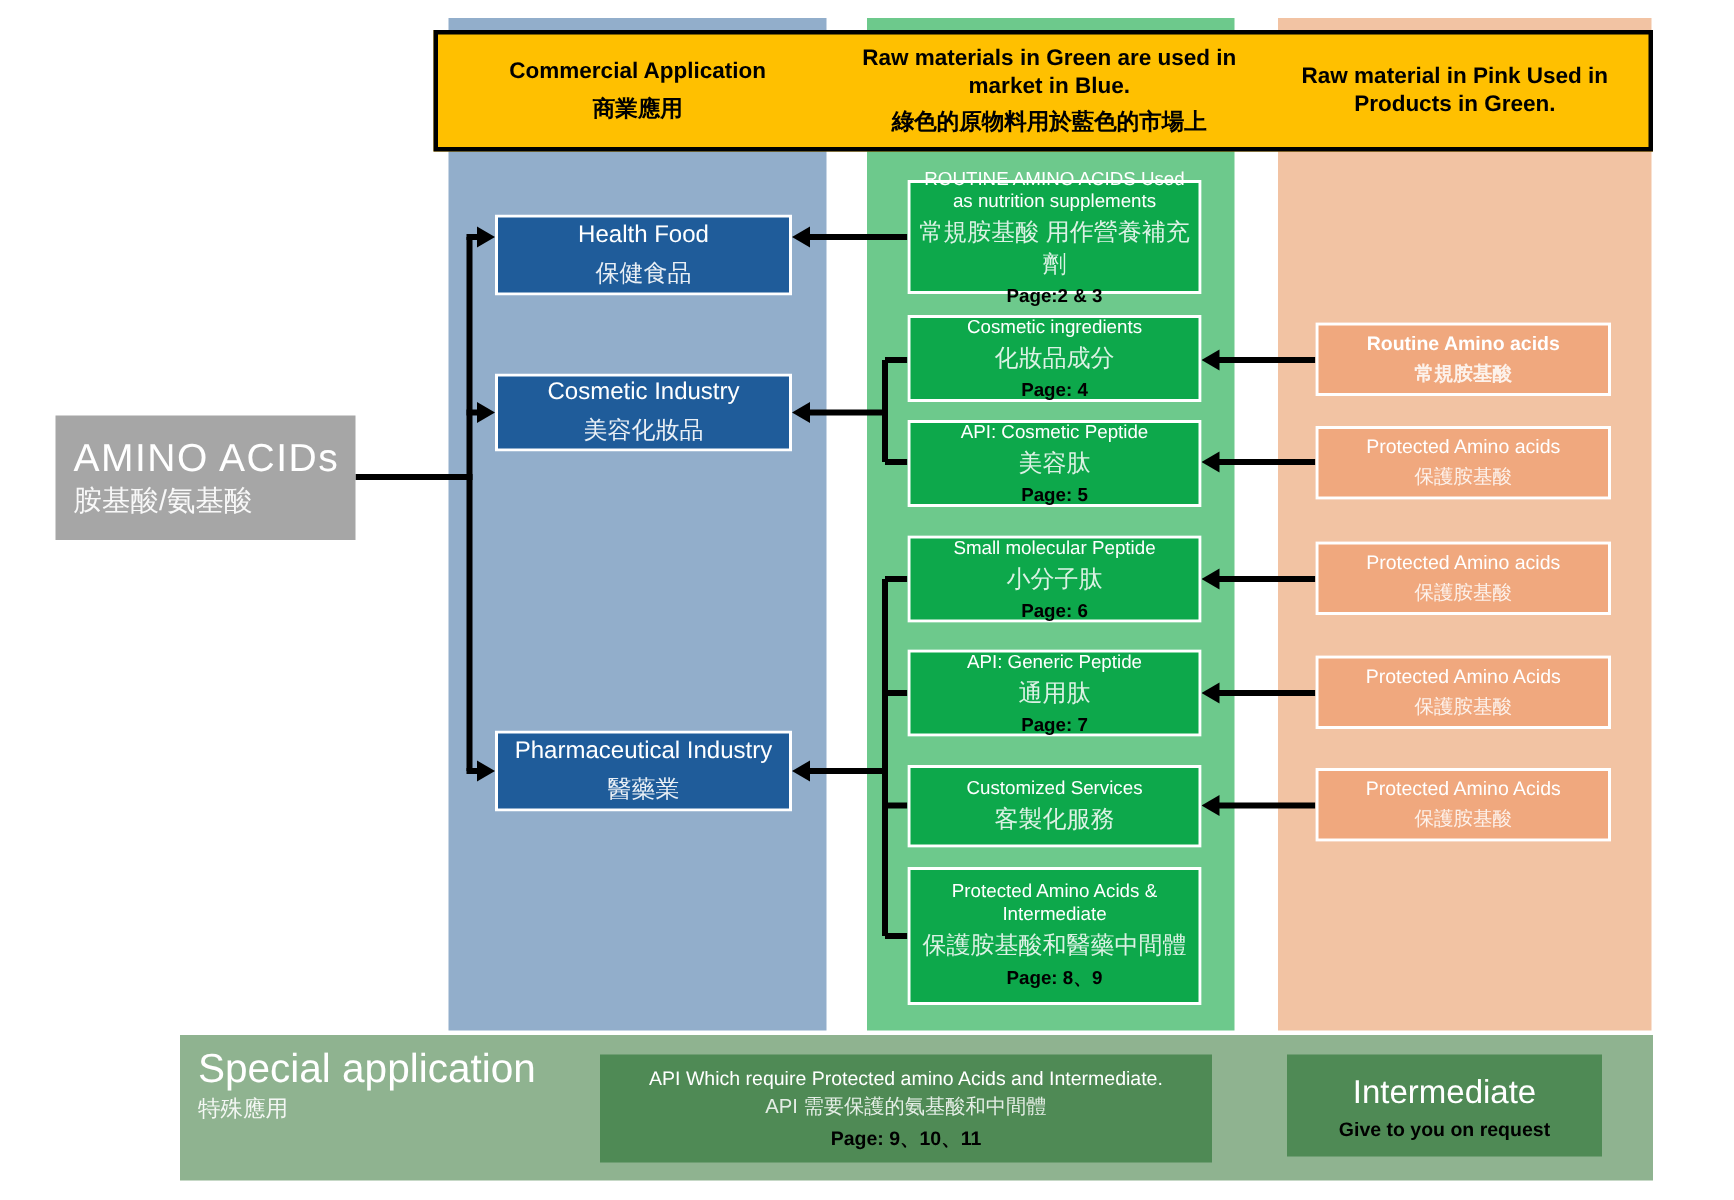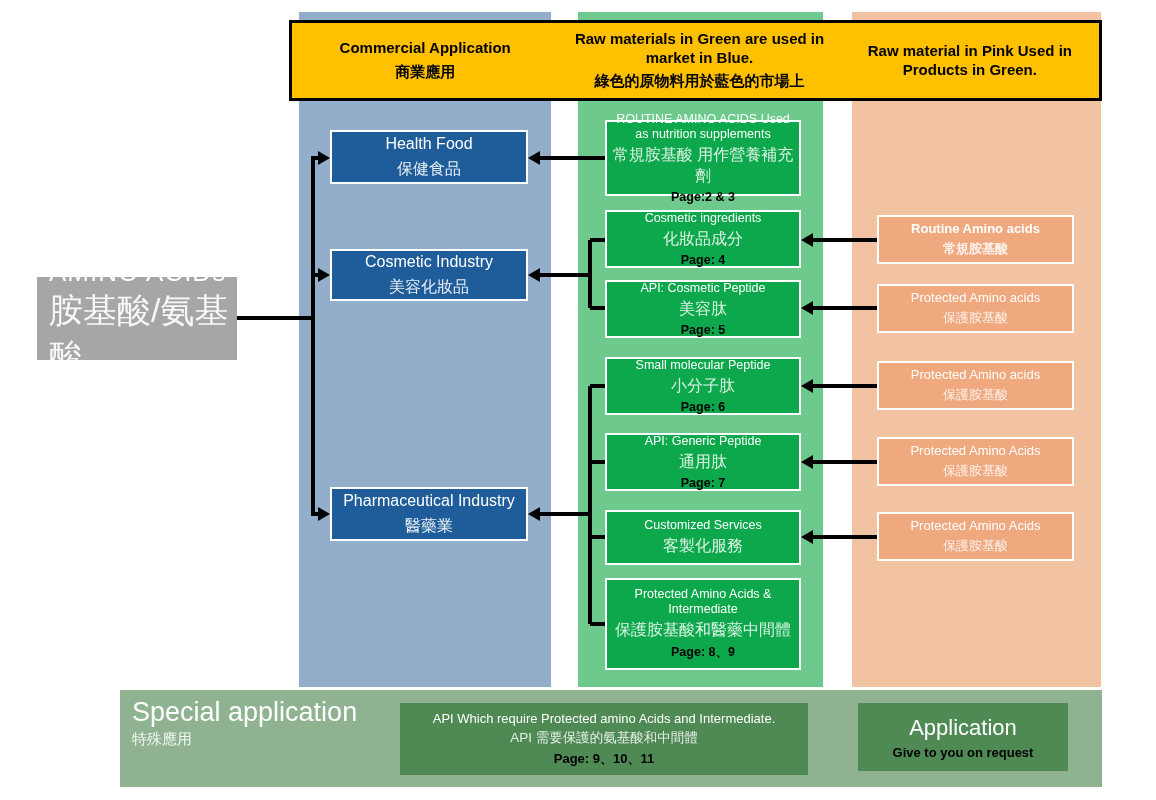--- a/index.html
+++ b/index.html
@@ -16,21 +16,21 @@
     border:3px solid #000;z-index:3;display:flex;align-items:center;}
   .hcell{display:flex;flex-direction:column;justify-content:center;align-items:center;
     text-align:center;color:#000;height:100%;padding:2px 4px;box-sizing:border-box;}
   .hcell .hen{font-weight:bold;font-size:15px;line-height:1.25;}
   .hcell .hzh{font-weight:bold;font-size:15px;margin-top:5px;}
   .hc1{flex:0 0 33%;} .hc2{flex:0 0 35%;} .hc3{flex:0 0 32%;}
 
   .gray-box{left:37px;top:277px;width:200px;height:83px;background:#A6A6A6;z-index:3;
     display:flex;flex-direction:column;justify-content:center;padding-left:12px;color:#fff;}
   .gray-box .g-en{font-size:26px;letter-spacing:1px;}
-  .gray-box .g-zh{font-size:34px;margin-top:0;opacity:.92;}
+  .gray-box .g-zh{font-size:19px;margin-top:0;opacity:.92;}
 
   .nodebox{z-index:3;display:flex;flex-direction:column;justify-content:center;align-items:center;
     text-align:center;border:2px solid #fff;color:#fff;padding:3px 4px;}
   .bluebox{background:#1F5C9A;left:330px;width:198px;}
   .bluebox .en{font-size:16px;} .bluebox .zh{font-size:16px;margin-top:6px;opacity:.9;}
   .greenbox{background:#0DA84B;left:605px;width:196px;}
   .greenbox .en{font-size:12.5px;line-height:1.2;}
   .greenbox .zh{font-size:16px;margin-top:3px;opacity:.85;}
   .greenbox .page{font-size:12.5px;font-weight:bold;color:#000;margin-top:3px;}
   .pinkbox{background:#F0A87E;left:877px;width:197px;height:49px;}
@@ -109,21 +109,21 @@
     <div class="hcell hc3">
       <div class="hen">Raw material in Pink Used in Products in Green.</div>
     </div>
   </div>
 
   <div class="abs gray-box">
     <div class="g-en">AMINO ACIDs</div>
     <div class="g-zh">胺基酸/氨基酸</div>
   </div>
 
-  <div class="abs nodebox bluebox" style="top:130px;height:54px;">
+  <div class="abs nodebox bluebox" style="top:143px;height:54px;">
     <div class="en">Health Food</div>
     <div class="zh">保健食品</div>
   </div>
   <div class="abs nodebox bluebox" style="top:249px;height:52px;">
     <div class="en">Cosmetic Industry</div>
     <div class="zh">美容化妝品</div>
   </div>
   <div class="abs nodebox bluebox" style="top:487px;height:54px;">
     <div class="en">Pharmaceutical Industry</div>
     <div class="zh">醫藥業</div>
@@ -189,17 +189,17 @@
   <div class="abs special-title">
     <div class="st-en">Special application</div>
     <div class="st-zh">特殊應用</div>
   </div>
   <div class="abs darkgreenbox api-box">
     <div class="en">API Which require Protected amino Acids and Intermediate.</div>
     <div class="zh">API 需要保護的氨基酸和中間體</div>
     <div class="page">Page: 9、10、11</div>
   </div>
   <div class="abs darkgreenbox intermediate-box">
-    <div class="en">Application</div>
+    <div class="en">Intermediate</div>
     <div class="note">Give to you on request</div>
   </div>
 
 </div>
 
 </body></html>

